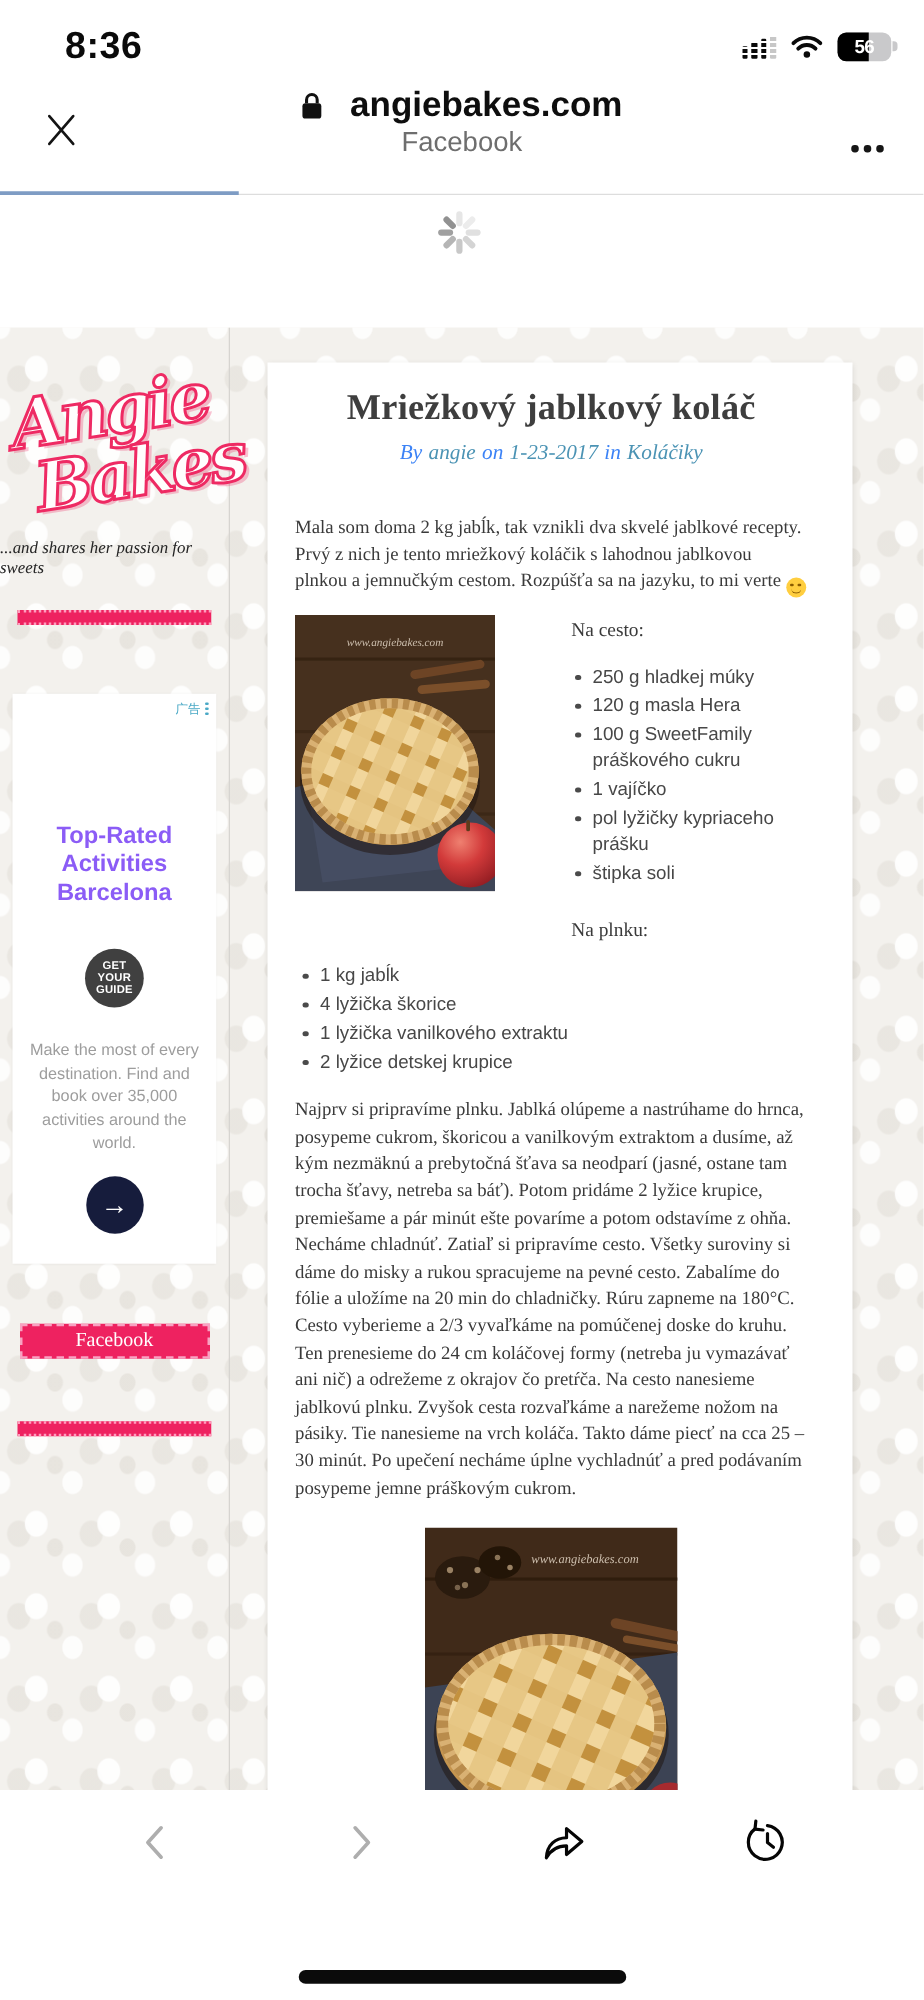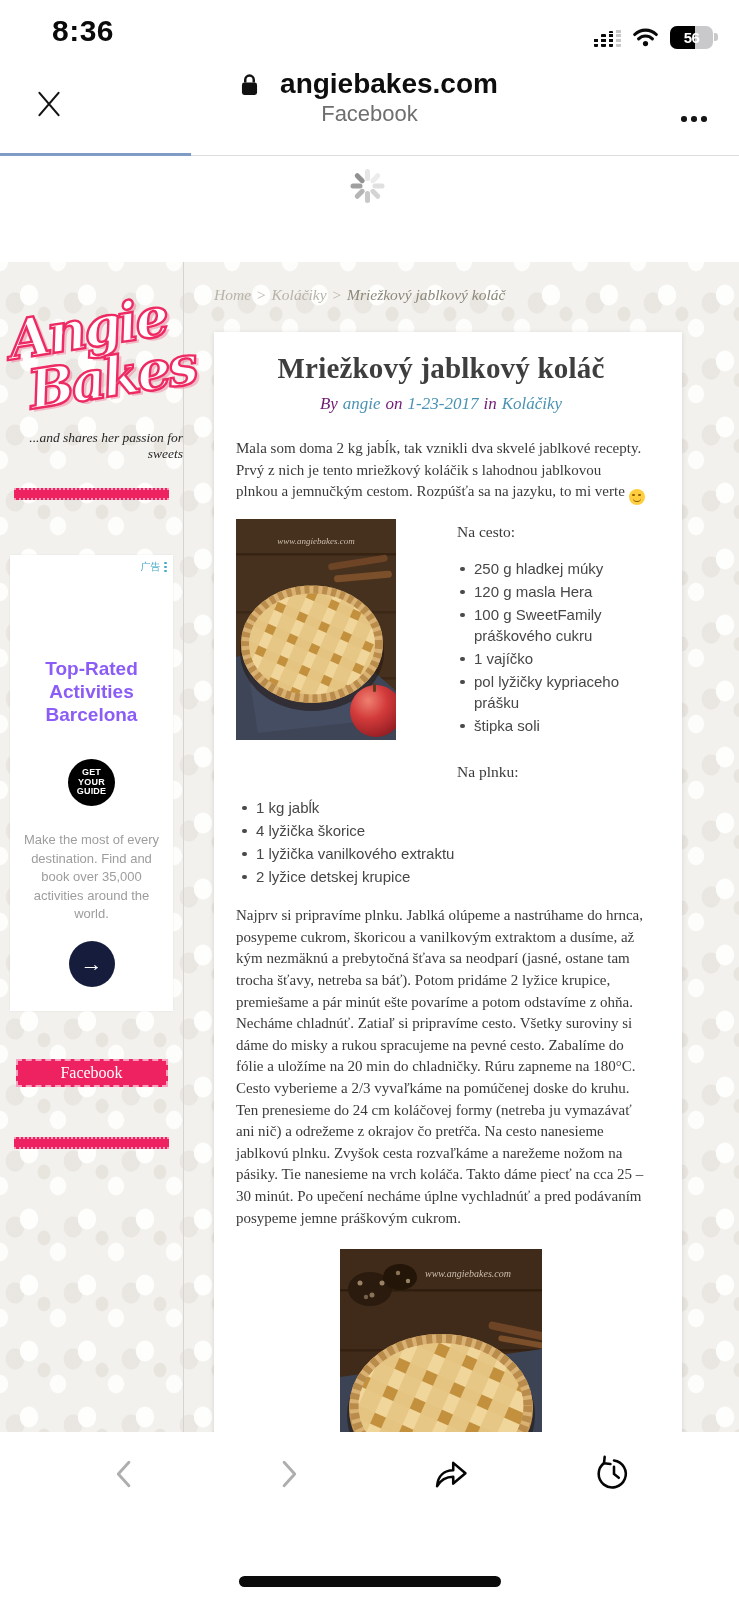--- a/index.html
+++ b/index.html
@@ -1,21 +1,21 @@
 <!DOCTYPE html>
 <html><head>
 <meta charset="utf-8">
 <style>
   * { margin:0; padding:0; box-sizing:border-box; }
   html,body { width:739px; background:#fff; }
   body { font-family:"Liberation Sans", sans-serif; }
   .screen { position:relative; width:739px; height:1600px; overflow:hidden; background:#fff; }
 
   
-  .status-bar { height:60px; display:flex; justify-content:space-between; padding:14px 26px 0 52px; background:#fff; }
+  .status-bar { height:60px; display:flex; justify-content:space-between; align-items:center; padding:14px 26px 0 52px; background:#fff; }
   .time { font-weight:700; font-size:30px; color:#0a0a0a; letter-spacing:.5px; }
   .status-icons { display:flex; align-items:center; gap:12px; }
   .signal { display:flex; align-items:flex-end; gap:3px; height:20px; }
   .signal i { width:4.6px; border-radius:1px; background:repeating-linear-gradient(to top,#0a0a0a 0 3.1px,transparent 3.1px 4.8px); }
   .signal i:nth-child(1){height:10px} .signal i:nth-child(2){height:13px}
   .signal i:nth-child(3){height:16px}
   .signal i:nth-child(4){height:19px; background:repeating-linear-gradient(to top,#c7c7c7 0 3.1px,transparent 3.1px 4.8px);}
   .battery { position:relative; width:43px; height:23px; border-radius:7px; background:#c9c9cb; }
   .battery-fill { position:absolute; left:0; top:0; bottom:0; width:25px; background:#000; border-radius:7px 0 0 7px; }
   .battery-num { position:absolute; inset:0; display:flex; align-items:center; justify-content:center; font-weight:700; font-size:15px; color:#fff; letter-spacing:-.5px; }
@@ -58,34 +58,34 @@
     background-size:58px 66px,58px 66px,58px 66px,58px 66px;
     background-position:0 0,15px 19px,29px 33px,44px 8px;
   }
   .sidebar { width:184px; flex:0 0 184px; border-right:1px solid #d6d4d0; padding-top:36px; }
 
   .logo { display:block; transform:rotate(-9deg); text-align:center; text-decoration:none; }
   .logo-line { display:block; font-family:"DejaVu Serif", serif; font-style:italic; font-weight:700;
     font-size:54px; line-height:60px; letter-spacing:-3px; color:#fffdfd;
     -webkit-text-stroke:2.4px #ee2a63; text-shadow:3px 3px 0 rgba(238,42,99,.28); }
   .logo-l2 { margin-left:24px; margin-top:-8px; }
-  .tagline { margin-top:20px; text-align:right; font-family:"Liberation Serif", serif; font-style:italic;
+  .tagline { margin-top:20px; text-align:left; font-family:"Liberation Serif", serif; font-style:italic;
     font-size:13.5px; color:#252525; }
   .pink-divider { height:12px; background:#ee2260; margin:26px 14px 0;
     border-top:2px dotted #ff9dbd; border-bottom:2px dotted #ff9dbd; }
 
   .ad-card { position:relative; background:#fff; margin:55px 10px 0; height:456px; text-align:center;
     box-shadow:0 0 2px rgba(0,0,0,.07); cursor:pointer; }
   .ad-top { position:absolute; top:5px; right:5px; display:flex; align-items:center; gap:3px; }
   .ad-badge { font-size:10px; color:#4aa9c6; }
   .ad-dots { display:flex; flex-direction:column; gap:1.5px; padding:1px; }
   .ad-dots i { width:2.6px; height:2.6px; border-radius:50%; background:#4aa9c6; }
   .ad-title { padding-top:102px; font-weight:700; font-size:19px; line-height:23px; color:#8b5cf6; }
   .ad-title span { display:block; }
-  .gyg-logo { width:47px; height:47px; border-radius:50%; background:#000000; color:#fff;
+  .gyg-logo { width:47px; height:47px; border-radius:50%; background:#404040; color:#fff;
     margin:33px auto 0; display:flex; flex-direction:column; justify-content:center;
     font-weight:700; font-size:9px; line-height:9.5px; letter-spacing:.2px; }
   .ad-body { margin:25px 13px 4px; font-size:13px; line-height:18.5px; color:#9d9d9d; }
   .ad-cta { width:46px; height:46px; border-radius:50%; background:#161c3c; color:#fff; border:0;
     margin:17px auto 0; display:flex; align-items:center; justify-content:center; font-size:22px; cursor:pointer; }
 
   .fb-btn { display:block; margin:48px auto 0; width:152px; height:28px; background:#ee2260;
     border:2px dashed #f8a2c2; color:#fff; font-family:"Liberation Serif", serif; font-size:16px; cursor:pointer; }
   .divider2 { margin-top:50px; }
 
@@ -95,24 +95,24 @@
   .breadcrumb a { color:#b7b3aa; text-decoration:none; }
   .breadcrumb .sep { margin:0 5px; }
   .crumb-current { color:#8b8779; }
 
   .card { width:468px; margin-top:28px; background:#fff; box-shadow:0 1px 5px rgba(0,0,0,.12);
     padding:20px 36px 60px 22px; min-height:1080px; }
   .title { text-align:center; font-family:"Liberation Serif", serif; font-weight:700; font-size:29px;
     color:#3e3e3e; letter-spacing:.2px; }
   .byline { margin-top:9px; text-align:center; font-family:"Liberation Serif", serif; font-style:italic; font-size:17px; }
   .byline > * { margin:0 2.5px; }
-  .bw { color:#701a75; }
+  .bw { color:#3b82f6; }
   .blink { color:#4b93b4; text-decoration:none; }
   .serif-body { font-family:"Liberation Serif", serif; font-size:15px; line-height:21.6px; color:#3a3a3a; }
-  .intro { margin-top:24px; }
+  .intro { margin-top:40px; }
   .emoji { display:inline-block; position:relative; width:16px; height:16px; border-radius:50%;
     background:#ffce3f; font-size:0; vertical-align:-3px; }
   .emoji::before { content:''; position:absolute; left:3.8px; top:4.6px; width:2.4px; height:2.4px;
     border-radius:50%; background:#8a5b00; box-shadow:6px 0 0 #8a5b00; }
   .emoji::after { content:''; position:absolute; left:4px; top:8.2px; width:8px; height:4px;
     border-bottom:1.5px solid #8a5b00; border-radius:0 0 8px 8px; }
 
   .media-row { margin-top:14px; display:flex; gap:22px; }
   .photo1 { flex:0 0 160px; width:160px; height:221px; cursor:pointer; }
   .photo1 svg { display:block; width:160px; height:221px; }
@@ -235,23 +235,20 @@
         <button class="ad-cta">
           <span>→</span>
         </button>
       </div>
 
       <button class="fb-btn">Facebook</button>
       <div class="pink-divider divider2"></div>
     </aside>
 
     <main class="main">
-      <nav class="breadcrumb">
-        <a href="#">Home</a><span class="sep">&gt;</span><a href="#">Koláčiky</a><span class="sep">&gt;</span><span class="crumb-current">Mriežkový jablkový koláč</span>
-      </nav>
 
       <article class="card">
         <h1 class="title">Mriežkový jablkový koláč</h1>
         <div class="byline">
           <span class="bw">By</span><a class="blink" href="#">angie</a><span class="bw">on</span><a class="blink" href="#">1-23-2017</a><span class="bw">in</span><a class="blink" href="#">Koláčiky</a>
         </div>
 
         <p class="serif-body intro"><span>Mala som doma 2 kg jabĺk, tak vznikli dva skvelé jablkové recepty. Prvý z nich je tento mriežkový koláčik s lahodnou jablkovou plnkou a jemnučkým cestom. Rozpúšťa sa na jazyku, to mi verte</span>
           <span class="emoji">🙂</span></p>
 

